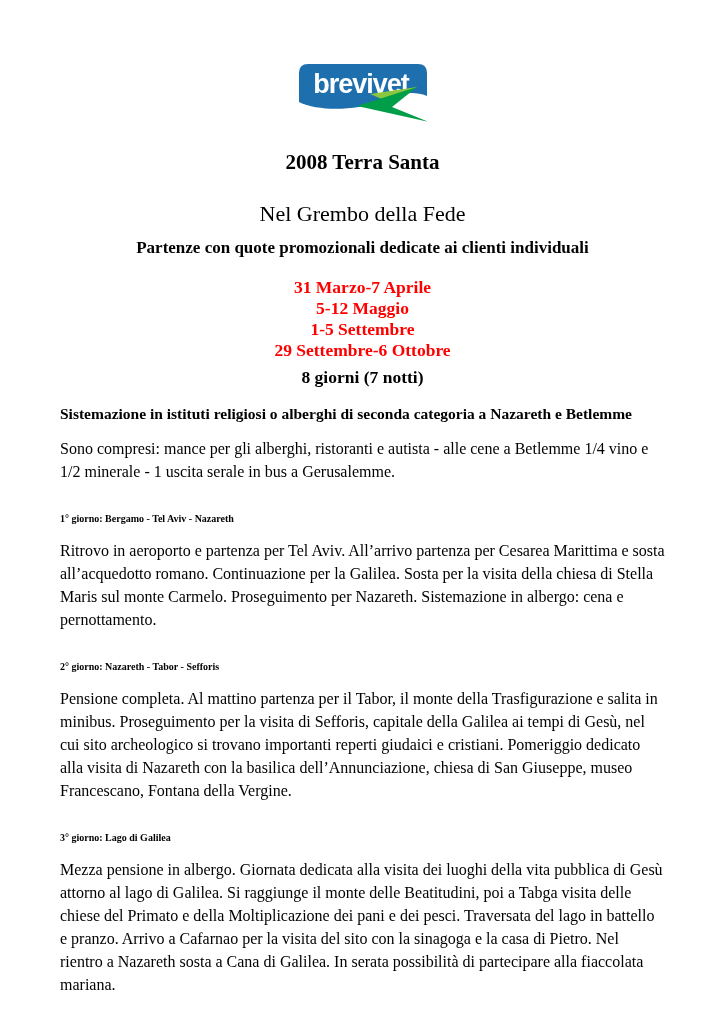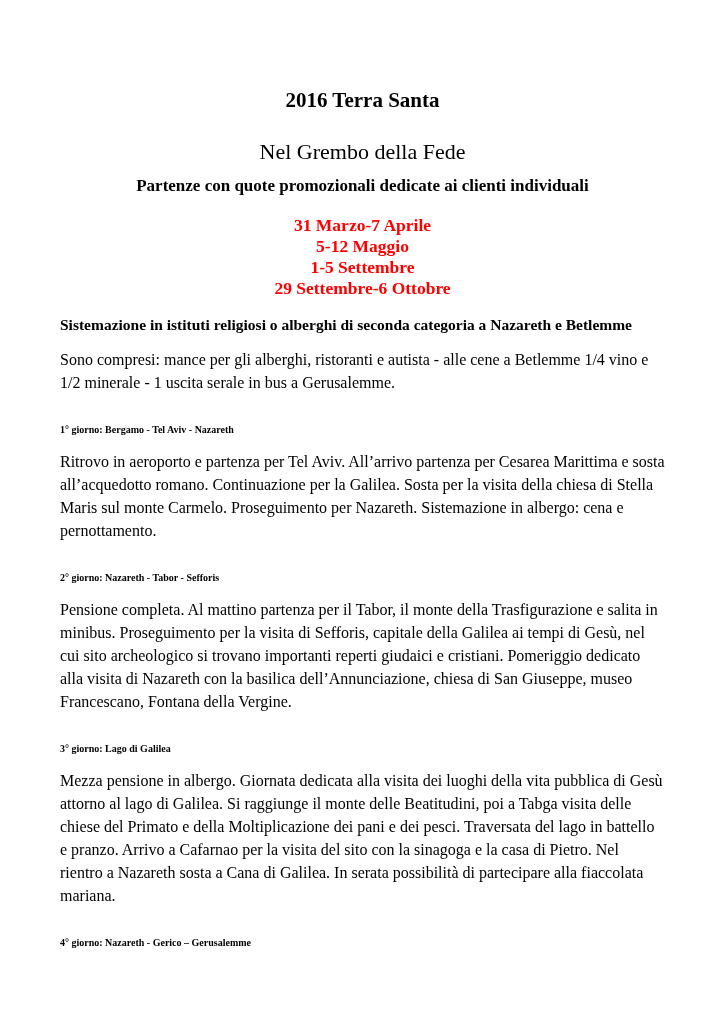--- a/index.html
+++ b/index.html
@@ -77,34 +77,43 @@
   .day p {
     margin: 9px 0 0;
     line-height: 23px;
   }
 </style>
 </head>
 <body>
 
 <div class="page">
 
+  <div class="logo-wrap">
+    <svg width="128" height="62" viewBox="0 0 128 62" xmlns="http://www.w3.org/2000/svg">
+      <path d="M0,9 Q0,0 9,0 L119,0 Q128,0 128,9 L128,32 C112,26 100,30 80,38 C58,46 20,48 0,38 Z" fill="#1e6fae"></path>
+      <text x="62" y="29" text-anchor="middle" font-family="Liberation Sans, sans-serif" font-size="27" font-weight="bold" letter-spacing="-1" fill="#ffffff">brevivet</text>
+      <path d="M71,30 L118,23 L92,39 Z" fill="#8cc63f"></path>
+      <path d="M58,42 L118,23 L93,43 L130,58 Z" fill="#009e49"></path>
+    </svg>
+  </div>
 
-  <h1 class="doc-title">2016 Terra Santa</h1>
+  <h1 class="doc-title">2008 Terra Santa</h1>
 
   <h2 class="doc-subtitle">Nel Grembo della Fede</h2>
 
   <div class="tagline">Partenze con quote promozionali dedicate ai clienti individuali</div>
 
   <div class="departures">
     <div>31 Marzo-7 Aprile</div>
     <div>5-12 Maggio</div>
     <div>1-5 Settembre</div>
     <div>29 Settembre-6 Ottobre</div>
   </div>
 
+  <div class="duration">8 giorni (7 notti)</div>
 
   <div class="accommodation">Sistemazione in istituti religiosi o alberghi di seconda categoria a Nazareth e Betlemme</div>
 
   <p class="included">Sono compresi: mance per gli alberghi, ristoranti e autista - alle cene a Betlemme 1/4 vino e 1/2 minerale - 1 uscita serale in bus a Gerusalemme.</p>
 
   <section class="day">
     <h3>1° giorno: Bergamo - Tel Aviv - Nazareth</h3>
     <p>Ritrovo in aeroporto e partenza per Tel Aviv. All’arrivo partenza per Cesarea Marittima e sosta all’acquedotto romano. Continuazione per la Galilea. Sosta per la visita della chiesa di Stella Maris sul monte Carmelo. Proseguimento per Nazareth. Sistemazione in albergo: cena e pernottamento.</p>
   </section>
 

